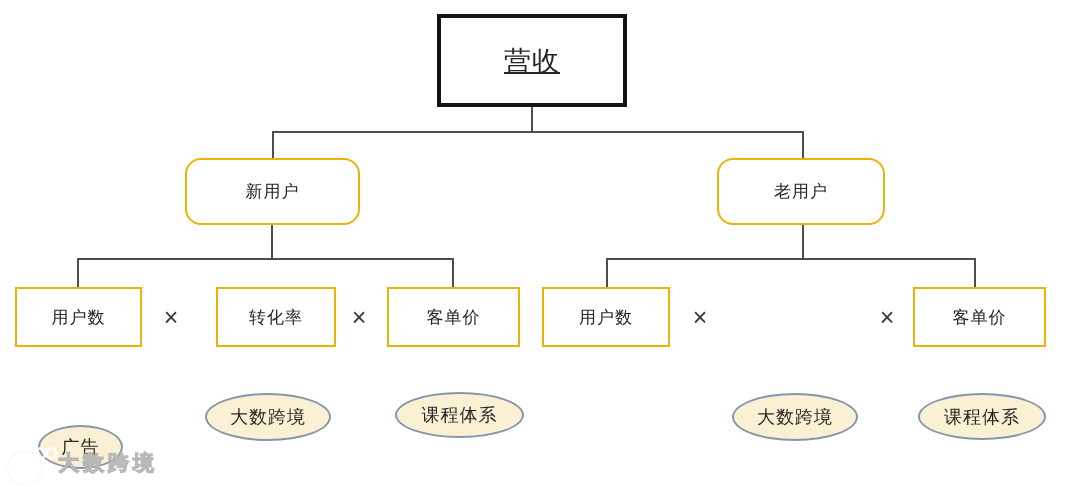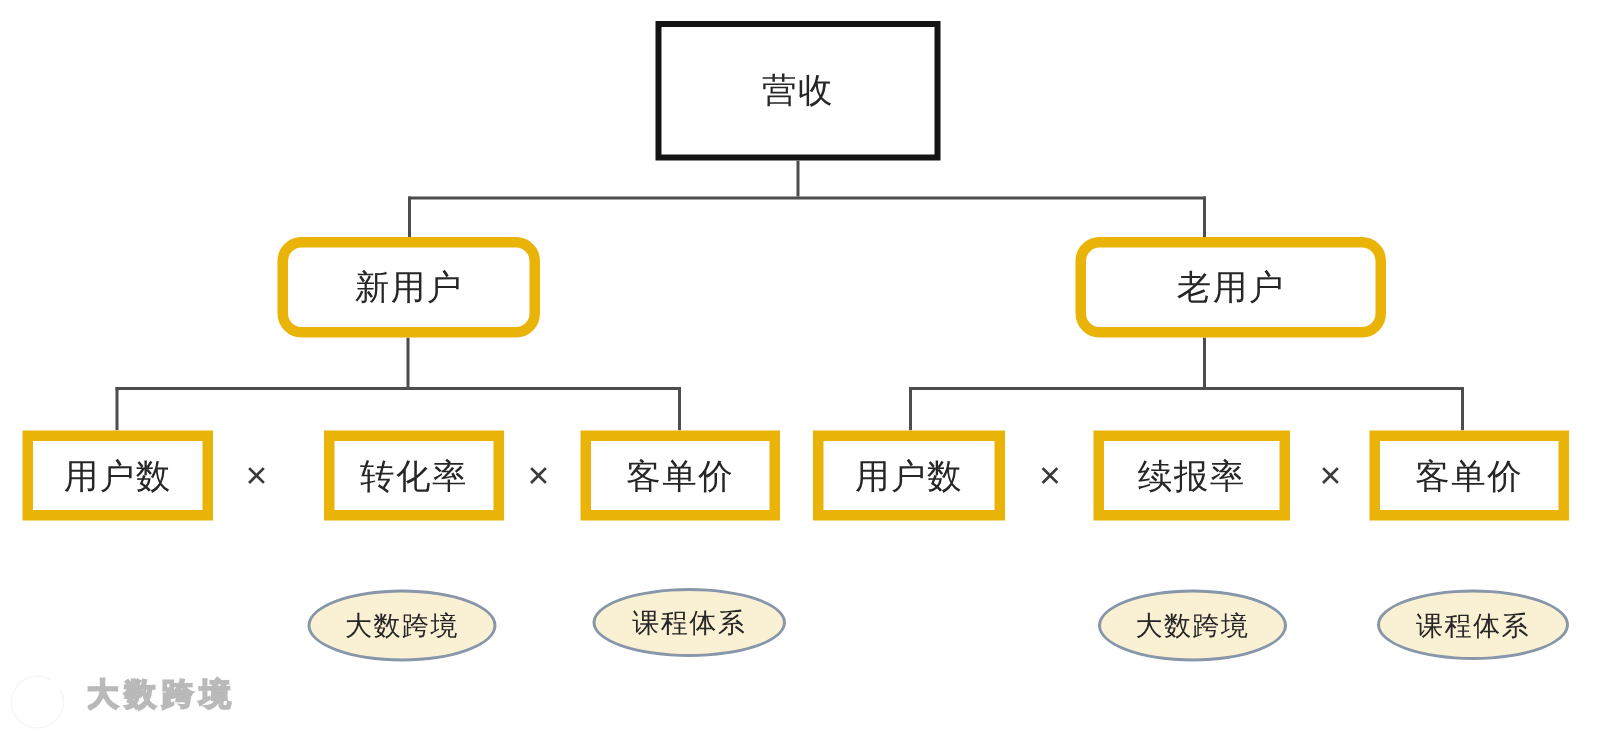--- a/index.html
+++ b/index.html
@@ -11,28 +11,28 @@
     font-family:"Liberation Sans","DejaVu Sans",sans-serif;
   }
   
   .line{position:absolute;background:var(--line,#4d4d4d);}
   .line.h{height:2px;}
   .line.v{width:2px;}
 
   
   .box{
     position:absolute;display:flex;align-items:center;justify-content:center;
-    background:#fff;border:7px solid #eab308;
-    font-size:23px;color:var(--text,#262626);
+    background:#fff;border:2px solid #eab308;
+    font-size:17px;color:var(--text,#262626);
     box-sizing:border-box;letter-spacing:1px;
   }
-  #node-root{left:437px;top:14px;width:190px;height:93px;border:4px solid var(--root-border,#141414);font-size:23px;}
+  #node-root{left:437px;top:14px;width:190px;height:93px;border:4px solid var(--root-border,#141414);font-size:27px;text-decoration:underline;}
   .rounded{border-radius:16px;}
   #node-new{left:185px;top:158px;width:175px;height:67px;}
-  #node-old{left:717px;top:158px;width:207px;height:67px;}
+  #node-old{left:717px;top:158px;width:168px;height:67px;}
 
   .factor{top:287px;height:60px;text-align:center;}
   #f-l1{left:15px;width:127px;}
   #f-l2{left:216px;width:120px;}
   #f-l3{left:387px;width:133px;}
   #f-r1{left:542px;width:128px;}
   #f-r2{left:729px;width:131px;}
   #f-r3{left:913px;width:133px;}
 
   .op{
@@ -105,24 +105,24 @@
   <div class="box rounded" id="node-old">老用户</div>
 
   <div class="box factor" id="f-l1">用户数</div>
   <div class="op" id="op-l1">×</div>
   <div class="box factor" id="f-l2">转化率</div>
   <div class="op" id="op-l2">×</div>
   <div class="box factor" id="f-l3">客单价</div>
 
   <div class="box factor" id="f-r1">用户数</div>
   <div class="op" id="op-r1">×</div>
-  <div class="box factor" id="f-r2">续报率</div>
   <div class="op" id="op-r2">×</div>
   <div class="box factor" id="f-r3">客单价</div>
 
+  <div class="ellipse" id="e2">广告</div>
   <div class="ellipse" id="e3">大数跨境</div>
   <div class="ellipse" id="e4">课程体系</div>
   <div class="ellipse" id="e5">大数跨境</div>
   <div class="ellipse" id="e6">课程体系</div>
 
   <div id="watermark">
     <span class="wm-logo">
       <span class="wm-arc"></span>
       <span class="wm-dot d1"></span>
       <span class="wm-dot d2"></span>

